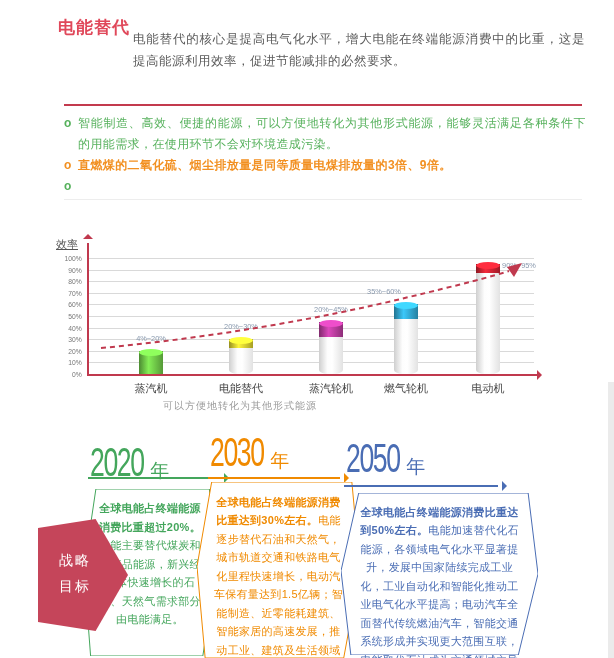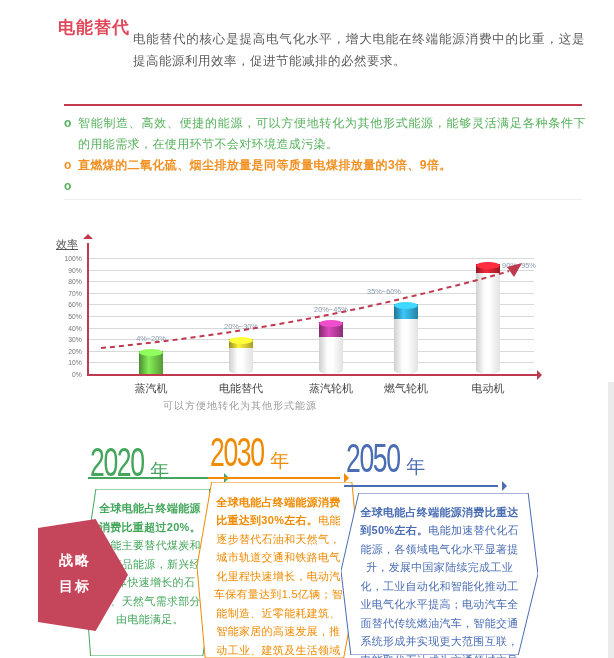--- a/index.html
+++ b/index.html
@@ -35,21 +35,21 @@
   .year-head{font-weight:400;white-space:nowrap;}
   .year-num{font-size:37px;display:inline-block;transform:scale(.72,1.08);transform-origin:left bottom;letter-spacing:-2px;font-weight:200;}
   .year-suffix{font-size:19px;margin-left:-14px;}
   .tl-arrow{height:2px;}
   .tl-arrow .head{position:absolute;right:-9px;top:-4px;width:0;height:0;border:5px solid transparent;border-right:none;}
   .tl-box svg{position:absolute;left:0;top:0;width:100%;height:100%;}
   .tl-text{position:absolute;left:9%;top:6%;width:82%;font-size:11px;line-height:18.5px;text-align:center;letter-spacing:.3px;}
   .tl-text .b{font-weight:bold;}
   .strategy{left:38px;top:519px;width:90px;height:112px;}
   .strategy svg{position:absolute;left:0;top:0;width:100%;height:100%;}
-  .strategy .lbl{position:absolute;left:6px;top:28px;width:62px;text-align:center;color:#fff;font-size:14px;font-weight:bold;line-height:26px;letter-spacing:2px;}
+  .strategy .lbl{position:absolute;left:6px;top:28px;width:62px;text-align:center;color:#fff;font-size:14px;font-weight:normal;line-height:26px;letter-spacing:2px;}
   .corner-strip{right:0;top:382px;width:6px;height:276px;background:#ebebeb;}
 </style>
 </head>
 <body>
 
 <div class="abs page-title" style="color: rgb(224, 72, 90);">电能替代</div>
 <div class="abs intro">电能替代的核心是提高电气化水平，增大电能在终端能源消费中的比重，这是提高能源利用效率，促进节能减排的必然要求。</div>
 <div class="abs divider-red" style="background: rgb(195, 58, 78);"></div>
 
 <div class="abs bullets" id="bullets">

